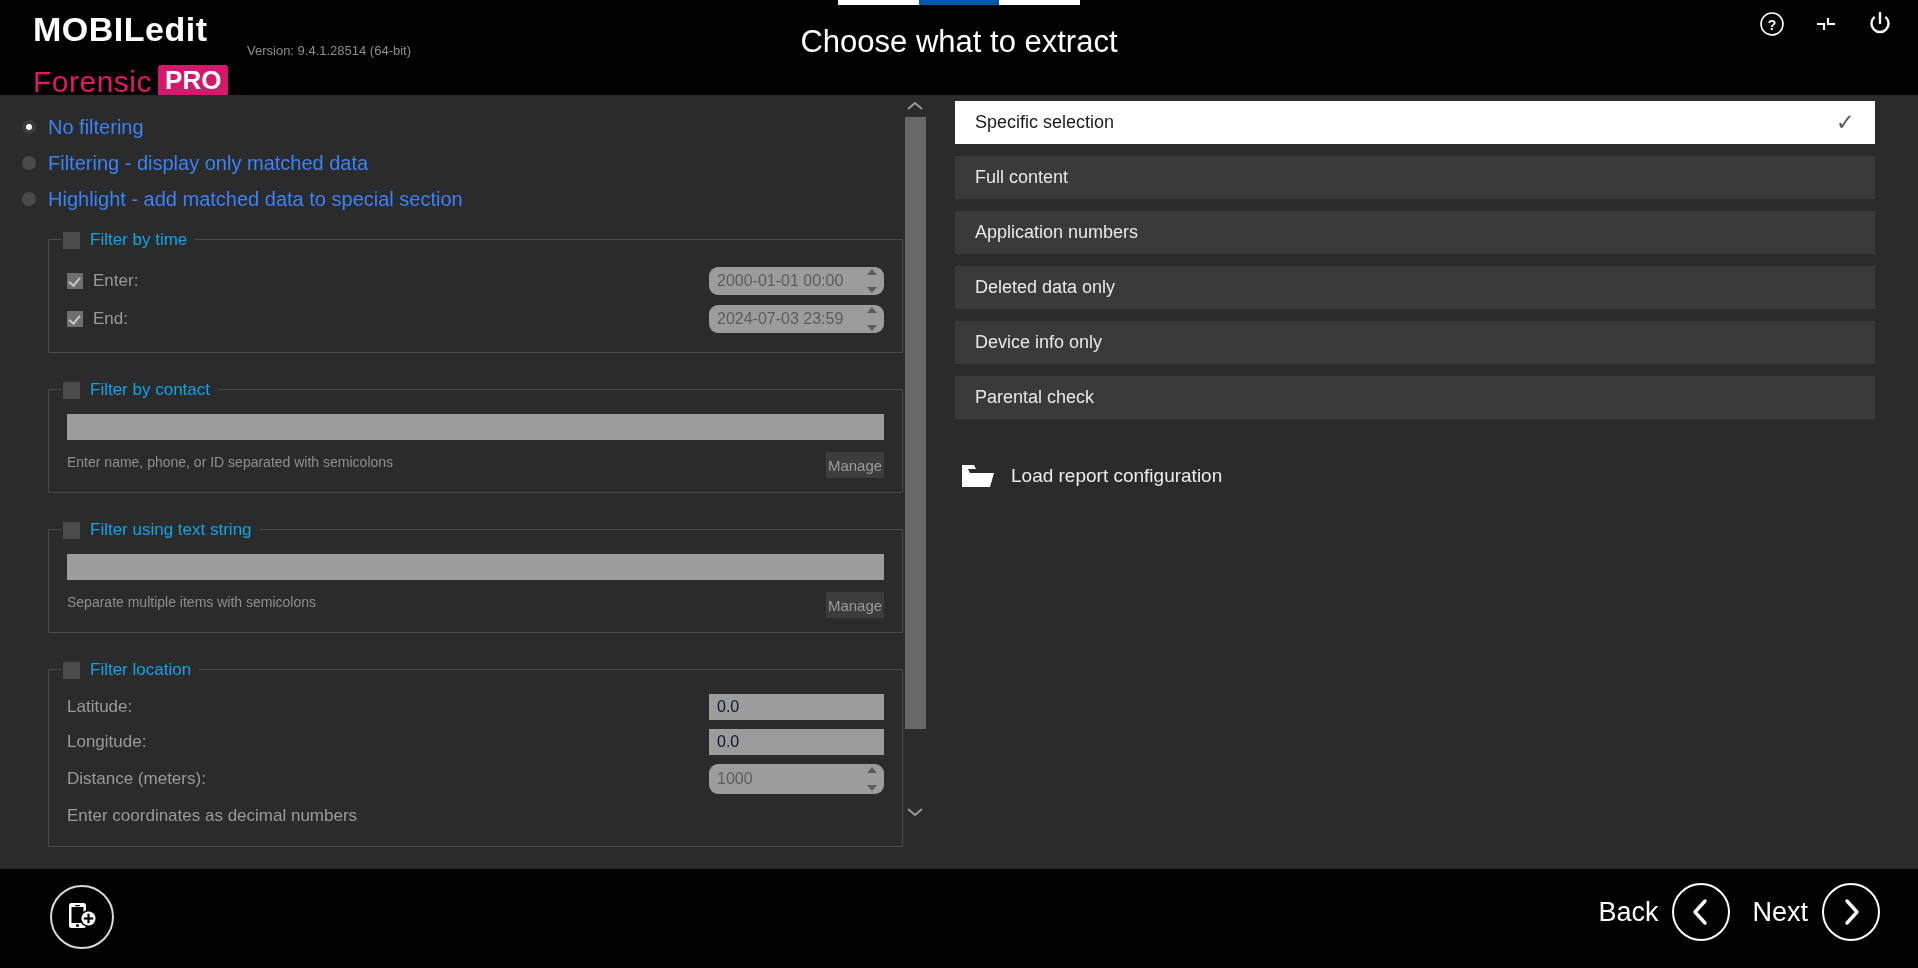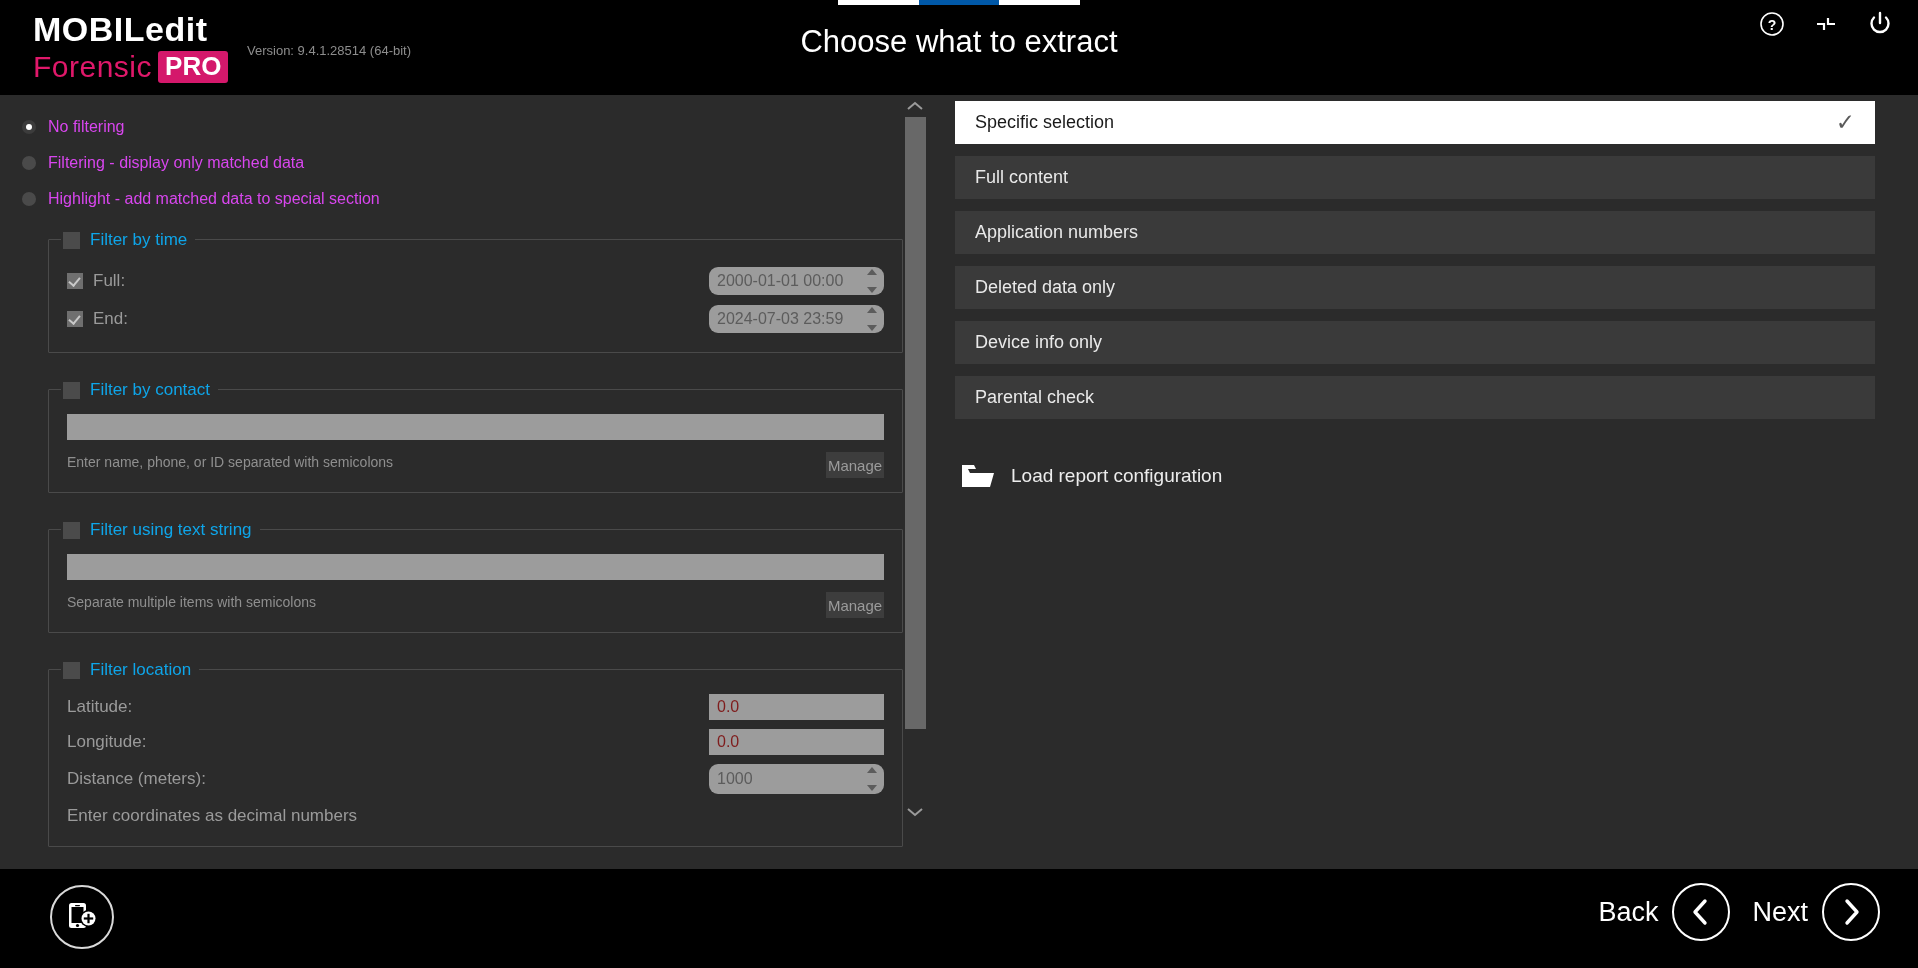--- a/index.html
+++ b/index.html
@@ -13,21 +13,21 @@
   #app { position: relative; width: 1918px; height: 968px; background: #000; }
 
   
   .header { position: absolute; left: 0; top: 0; width: 1918px; height: 121px; background: #000; }
 
   .logo-block { position: absolute; left: 33px; top: 10px; }
   .logo-line1 {
     font-size: 34px; font-weight: bold; color: #ffffff;
     letter-spacing: 0.5px; line-height: 38px;
   }
-  .logo-line2 { display: flex; align-items: center; line-height: 34px; margin-top: 2px; }
+  .logo-line2 { display: flex; line-height: 34px; margin-top: 17px; }
   .logo-forensic {
     font-size: 30px; color: #e0186a; letter-spacing: 0.5px; font-weight: normal;
   }
   .logo-pro {
     font-size: 26px; font-weight: bold; color: #ffffff; background: #d4186b;
     padding: 1px 7px 3px 7px; margin-left: 6px; border-radius: 3px; line-height: 28px;
   }
   .version {
     position: absolute; left: 247px; top: 43px;
     font-size: 13px; color: #8d8d8d;
@@ -62,21 +62,21 @@
   .radio-row { display: flex; align-items: center; height: 36px; padding-left: 48px; cursor: pointer; }
   .radio-mark {
     width: 14px; height: 14px; border-radius: 50%; background: #4a4a4a;
     margin-left: -26px; margin-right: 12px; position: relative; flex: none;
   }
   .radio-mark.on { background: #3c3c3c; }
   .radio-mark.on::after {
     content: ""; position: absolute; left: 4px; top: 4px; width: 6px; height: 6px;
     border-radius: 50%; background: #ffffff;
   }
-  .radio-label { font-size: 16px; color: #d946ef; }
+  .radio-label { font-size: 20px; color: #3b82f6; }
 
   
   .groupbox {
     position: relative; margin: 14px 0 0 48px; width: 855px;
     border: 1px solid #4a4a4a; border-radius: 1px; background: #2b2b2b;
   }
   .gb-legend {
     position: absolute; left: 12px; top: -14px; height: 28px;
     background: #2b2b2b; padding: 0 8px 0 2px; display: flex; align-items: center;
   }
@@ -120,21 +120,21 @@
   .hint { font-size: 14px; color: #8f8f8f; flex: 1; padding-bottom: 8px; }
   .manage-btn {
     width: 58px; height: 26px; background: #3d3d3d; color: #9b9b9b; font-size: 15px;
     border: none; cursor: pointer; font-family: "Liberation Sans", sans-serif;
   }
 
   .loc-row { display: flex; align-items: center; height: 30px; margin-bottom: 5px; }
   .loc-label { font-size: 17px; color: #9a9a9a; width: 300px; }
   .plain-field {
     width: 175px; height: 26px; background: #9c9c9c; display: flex; align-items: center;
-    padding-left: 8px; font-size: 16px; color: #7f1d1d;
+    padding-left: 8px; font-size: 16px; color: #0f172a;
   }
   .loc-hint { font-size: 17px; color: #9a9a9a; margin-top: 10px; }
 
   
   .scrollbar {
     position: absolute; left: 903px; top: 0px; width: 24px; height: 728px; background: #2b2b2b;
   }
   .sb-arrow { width: 24px; height: 22px; display: flex; align-items: center; justify-content: center; cursor: pointer; }
   .sb-arrow svg { display: block; }
   .sb-track { position: absolute; left: 0; top: 22px; width: 24px; height: 684px; }
@@ -240,21 +240,21 @@
         </div>
 
         <div class="groupbox" style="margin-top:22px;">
           <div class="gb-legend">
             <span class="gb-check"></span>
             <span class="gb-title">Filter by time</span>
           </div>
           <div class="gb-body">
             <div class="field-row">
               <span class="small-check"></span>
-              <span class="field-label">Full:</span>
+              <span class="field-label">Enter:</span>
               <span class="spacer"></span>
               <div class="spin-field">
                 <span class="val">2000-01-01 00:00</span>
                 <span class="spin-arrows">
                   <span class="ar-up"></span>
                   <span class="ar-dn"></span>
                 </span>
               </div>
             </div>
             <div class="field-row">

